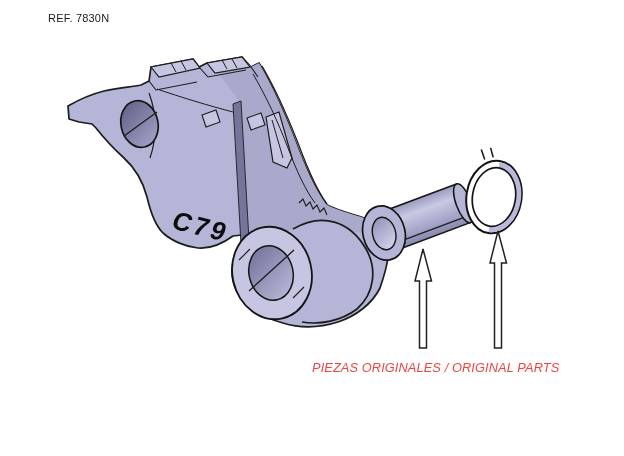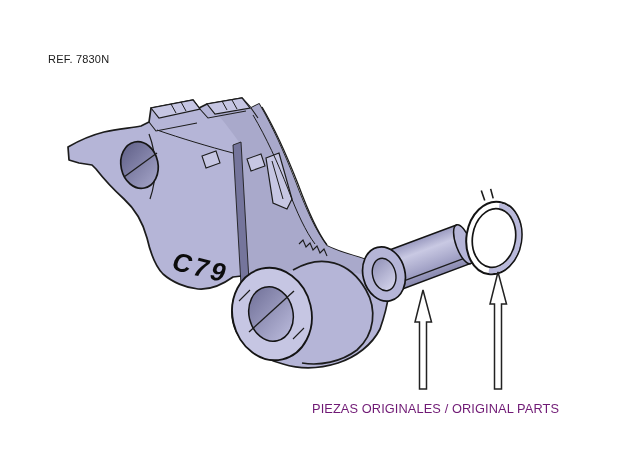--- a/index.html
+++ b/index.html
@@ -1,28 +1,29 @@
 <!DOCTYPE html>
 <html><head>
 <meta charset="utf-8">
 <style>
   html,body{margin:0;padding:0;}
   body{font-family:"Liberation Sans", sans-serif; background:#ffffff;}
   .page{
-    position:relative; width:624px; height:388px; background:#ffffff; overflow:hidden;margin-top:41px;
+    position:relative; width:624px; height:388px; background:#ffffff; overflow:hidden;
   }
   .ref-label{
     position:absolute; left:48px; top:11px;
     font-size:11px; line-height:14px; color:#1a1a1a; letter-spacing:.2px;
     white-space:nowrap;
   }
   .caption-label{
     position:absolute; left:312px; top:360px;
-    font-size:12.8px; color:#701a75; letter-spacing:.1px;
+    font-size:12.8px; color:#ef4444; letter-spacing:.1px;
     white-space:nowrap;
+    font-style:italic;
   }
   svg{position:absolute; left:0; top:0;}
   .outline{stroke:#1c1c1c; fill:none;}
 </style>
 </head>
 <body>
 
 <div class="page">
 
   <div class="ref-label">REF. 7830N</div>

